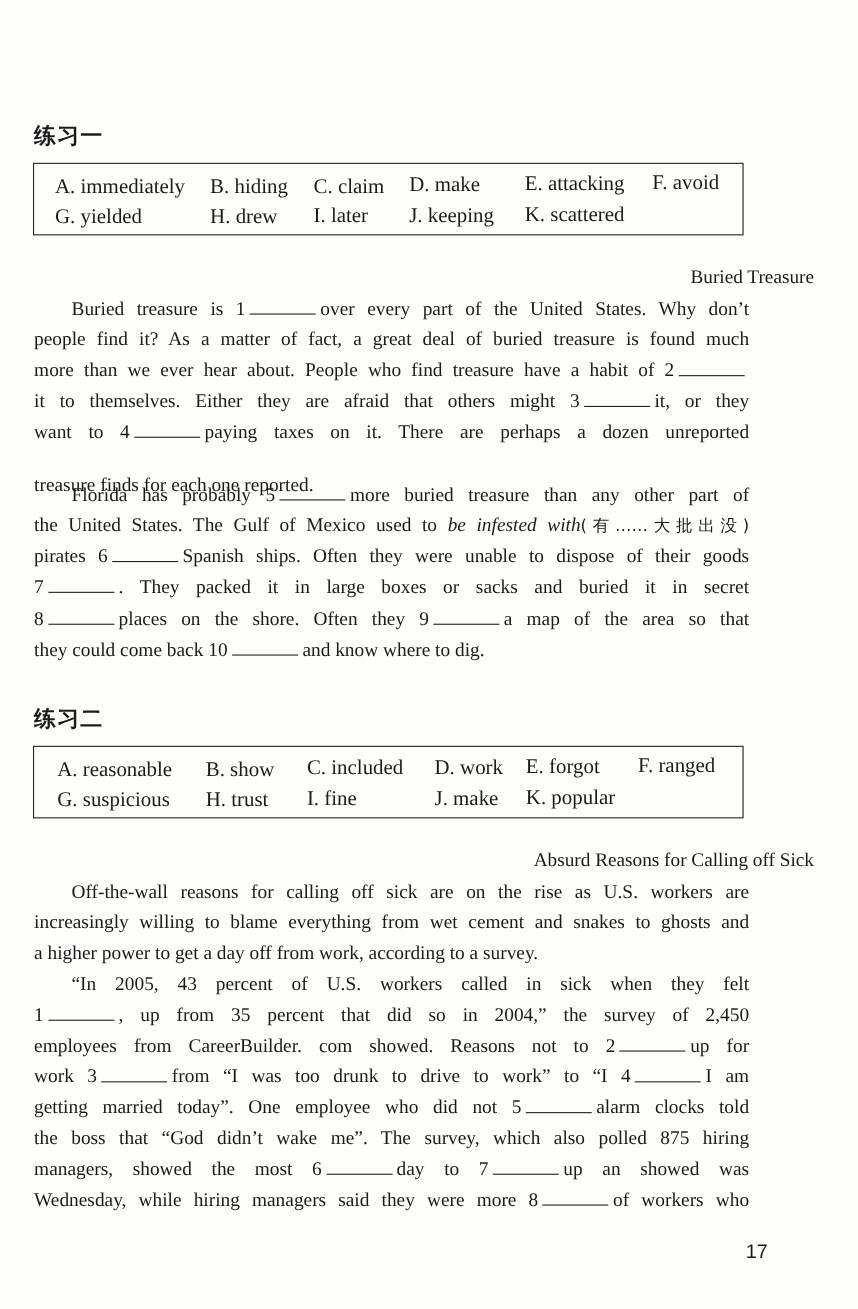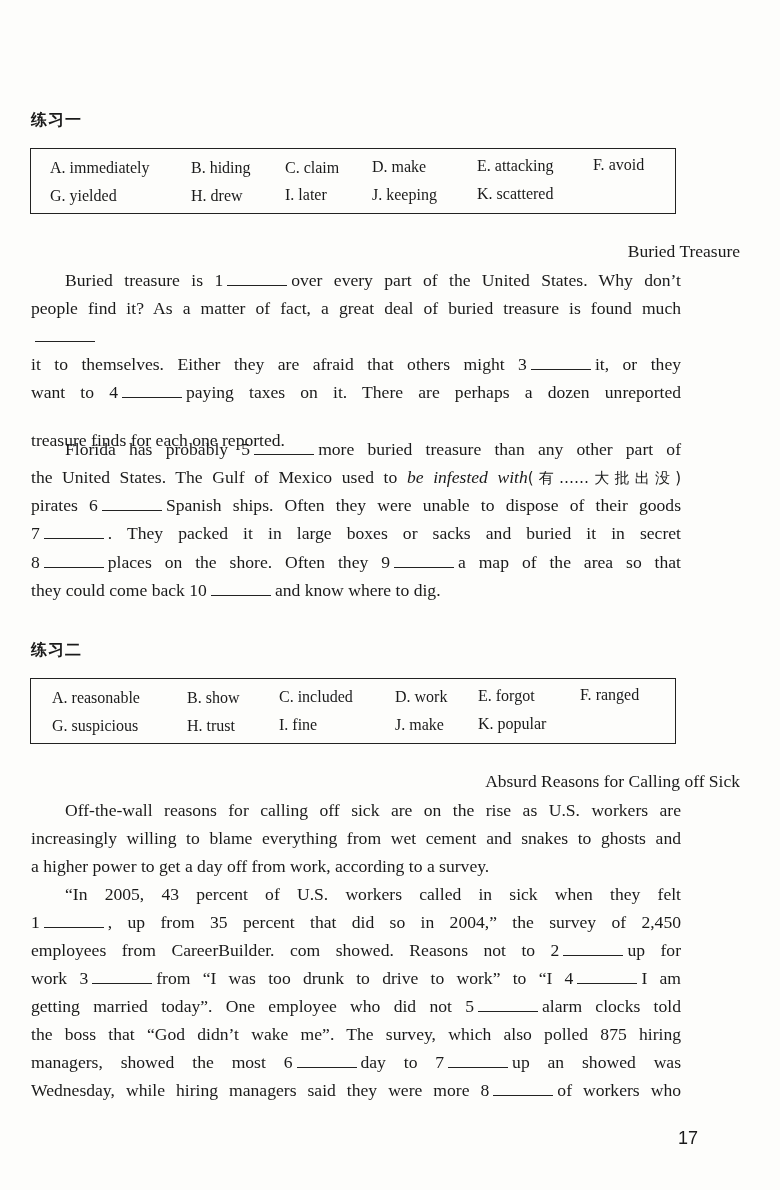--- a/index.html
+++ b/index.html
@@ -3,27 +3,27 @@
   <meta charset="utf-8">
   <style>
     html, body { margin: 0; padding: 0; }
     body {
       width: 780px; height: 1190px; background: #fdfdfb; position: relative;
       font-family: "Liberation Serif", "DejaVu Serif", serif; color: #1a1a1a;
       overflow: hidden;
     }
     .section-label {
       position: absolute; left: 31px; font-family: "DejaVu Sans", sans-serif;
-      font-weight: bold; font-size: 16px; letter-spacing: 1px;
+      font-weight: bold; font-size: 20px; letter-spacing: 1px;
     }
     .word-box {
       position: absolute; left: 30px; width: 646px; height: 66px;
       border: 1.6px solid #222; box-sizing: border-box;
     }
-    .opt { position: absolute; font-size: 16px; white-space: nowrap; }
+    .opt { position: absolute; font-size: 19px; white-space: nowrap; }
     .title { position: absolute; left: 0; width: 740px; text-align: right; font-size: 17.5px; }
     .line {
       position: absolute; left: 31px; width: 650px; font-size: 17.6px;
       white-space: nowrap; text-align: justify; text-align-last: justify;
     }
     .line.last { text-align-last: left; }
     .line.indent { left: 65px; width: 616px; }
     .blank { display: inline-block; width: 60px; border-bottom: 1px solid #222; height: 14px; vertical-align: baseline; margin: 0 4px; }
     .it { font-style: italic; margin-top: 36px; }
     .page-number {
@@ -45,21 +45,21 @@
   <span class="opt" style="left:160px;top:38px"><span>H.</span> <span>drew</span></span>
   <span class="opt" style="left:254px;top:37px"><span>I.</span> <span>later</span></span>
   <span class="opt" style="left:341px;top:37px"><span>J.</span> <span>keeping</span></span>
   <span class="opt" style="left:446px;top:36px"><span>K.</span> <span>scattered</span></span>
 </div>
 
 <div class="title" style="top:241px">Buried Treasure</div>
 
 <div class="line indent" style="top:270px"><span>Buried treasure is 1</span><span class="blank"></span><span>over every part of the United States. Why don’t</span></div>
 <div class="line" style="top:298px"><span>people find it? As a matter of fact, a great deal of buried treasure is found much</span></div>
-<div class="line" style="top:326px"><span class="blank"></span></div>
+<div class="line" style="top:326px"><span>more than we ever hear about. People who find treasure have a habit of 2</span><span class="blank"></span></div>
 <div class="line" style="top:354px"><span>it to themselves. Either they are afraid that others might 3</span><span class="blank"></span><span>it, or they</span></div>
 <div class="line" style="top:382px"><span>want to 4</span><span class="blank"></span><span>paying taxes on it. There are perhaps a dozen unreported</span></div>
 <div class="line last" style="top:430px"><span>treasure finds for each one reported.</span></div>
 
 <div class="line indent" style="top:439px"><span>Florida has probably 5</span><span class="blank"></span><span>more buried treasure than any other part of</span></div>
 <div class="line" style="top:467px"><span>the United States. The Gulf of Mexico used to</span> <span class="it">be infested with</span><span style="font-family:'DejaVu Sans',sans-serif;font-size:15px">(有……大批出没)</span></div>
 <div class="line" style="top:495px"><span>pirates 6</span><span class="blank"></span><span>Spanish ships. Often they were unable to dispose of their goods</span></div>
 <div class="line" style="top:523px"><span>7</span><span class="blank"></span><span>. They packed it in large boxes or sacks and buried it in secret</span></div>
 <div class="line" style="top:552px"><span>8</span><span class="blank"></span><span>places on the shore. Often they 9</span><span class="blank"></span><span>a map of the area so that</span></div>
 <div class="line last" style="top:580px"><span>they could come back 10</span><span class="blank"></span><span>and know where to dig.</span></div>

